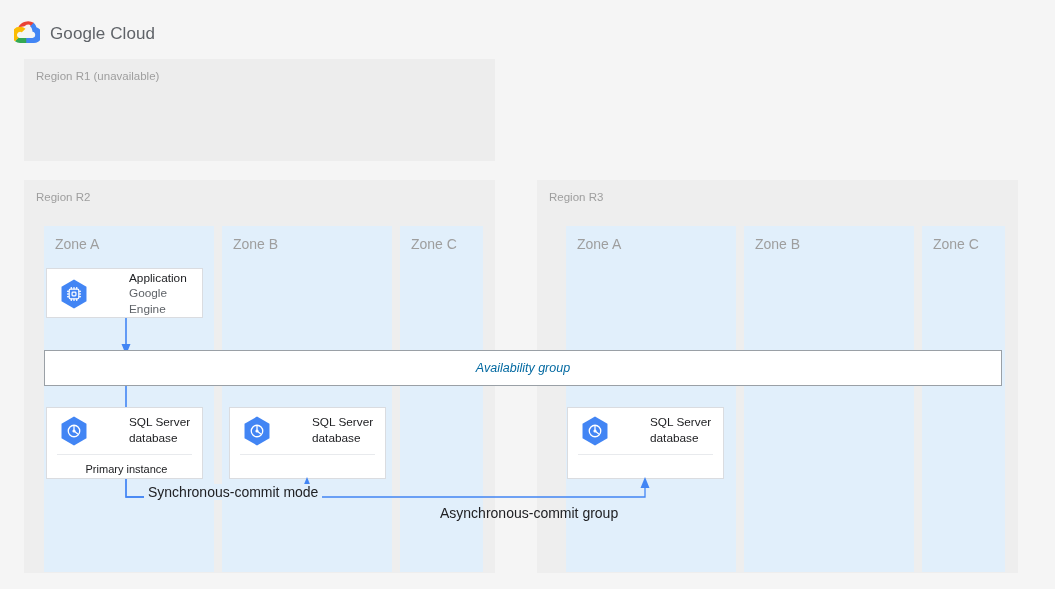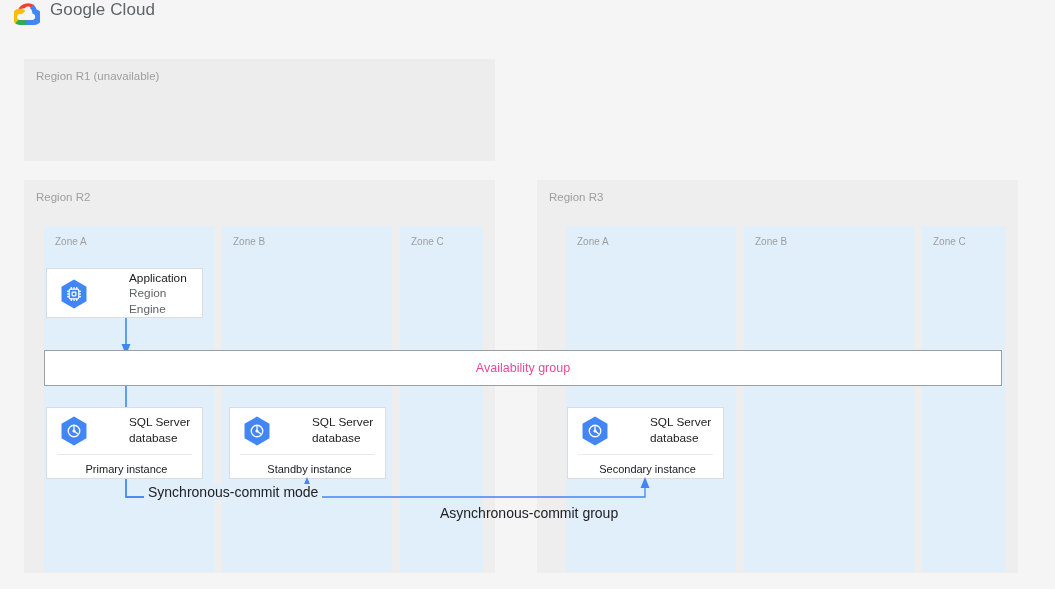--- a/index.html
+++ b/index.html
@@ -15,21 +15,21 @@
     overflow: hidden;
   }
 
   
   #header {
     position: absolute;
     left: 0; top: 0;
     width: 1055px; height: 44px;
     background: #f5f5f5;
     display: flex;
-    align-items: flex-start;
+    align-items: flex-end;
   }
   #logo-mark {
     margin-left: 14px;
     width: 26px; height: 26px;
     display: block;
   }
   #logo-text {
     margin-left: 10px;
     font-size: 17px;
     color: #5f6368;
@@ -58,21 +58,21 @@
   }
 
   
   .zone {
     position: absolute;
     background: #e1effb;
   }
   .zone-label {
     position: absolute;
     left: 11px; top: 10px;
-    font-size: 10px;
+    font-size: 14px;
     color: #9e9e9e;
   }
 
   
   .card {
     position: absolute;
     background: #ffffff;
     border: 1px solid #dadce0;
     box-sizing: border-box;
   }
@@ -115,21 +115,22 @@
   
   #availability-group {
     position: absolute;
     background: #ffffff;
     border: 1px solid #9aa0a6;
     box-sizing: border-box;
     display: flex;
     align-items: center;
     justify-content: center;
     font-size: 12.5px;
-    color: #ec4899;
+    color: #0369a1;
+    font-style: italic;
   }
 
   
   .conn {
     position: absolute;
     overflow: visible;
   }
   .conn-label {
     position: absolute;
     font-size: 14px;
@@ -212,21 +213,21 @@
           <line x1="11.2" y1="16.6" x2="14" y2="16.6"></line>
           <line x1="11.2" y1="20" x2="14" y2="20"></line>
           <line x1="11.2" y1="23.4" x2="14" y2="23.4"></line>
           <line x1="26" y1="16.6" x2="28.8" y2="16.6"></line>
           <line x1="26" y1="20" x2="28.8" y2="20"></line>
           <line x1="26" y1="23.4" x2="28.8" y2="23.4"></line>
         </g>
       </svg>
       <div class="card-text">
         <div class="card-title">Application</div>
-        <div class="card-sub">Region Engine</div>
+        <div class="card-sub">Google Engine</div>
       </div>
     </div>
   </div>
 
   <div id="availability-group" style="left:44px; top:306px; width:958px; height:36px;">
     <span>Availability group</span>
   </div>
 
   <div class="card" style="left:46px; top:363px; width:157px; height:72px;">
     <div class="card-top" style="height:46px;">
@@ -252,38 +253,36 @@
         <circle cx="20" cy="20" r="7.2" fill="none" stroke="#ffffff" stroke-width="1.6"></circle>
         <path d="M20 13.6 L20 20 L24.4 23.4" fill="none" stroke="#ffffff" stroke-width="1.6" stroke-linecap="round"></path>
         <circle cx="20" cy="20" r="2" fill="#ffffff"></circle>
       </svg>
       <div class="card-text">
         <div class="card-title">SQL Server</div>
         <div class="card-title">database</div>
       </div>
     </div>
     <div class="card-divider"></div>
-    <div class="card-role">Standby instance</div>
   </div>
 
   <div class="card" style="left:567px; top:363px; width:157px; height:72px;">
     <div class="card-top" style="height:46px;">
       <svg class="card-icon" viewBox="0 0 40 40">
         <polygon points="20,2 35.6,11 35.6,29 20,38 4.4,29 4.4,11" fill="#4285F4"></polygon>
         <circle cx="20" cy="20" r="7.2" fill="none" stroke="#ffffff" stroke-width="1.6"></circle>
         <path d="M20 13.6 L20 20 L24.4 23.4" fill="none" stroke="#ffffff" stroke-width="1.6" stroke-linecap="round"></path>
         <circle cx="20" cy="20" r="2" fill="#ffffff"></circle>
       </svg>
       <div class="card-text">
         <div class="card-title">SQL Server</div>
         <div class="card-title">database</div>
       </div>
     </div>
     <div class="card-divider"></div>
-    <div class="card-role">Secondary instance</div>
   </div>
 
   <svg class="conn" style="left:110px; top:430px; width:560px; height:40px;" viewBox="0 0 560 40">
     <path d="M16 5 L16 23 L535 23 L535 12" fill="none" stroke="#4285F4" stroke-width="1.3"></path>
     <polygon points="535,3 530.5,14 539.5,14" fill="#4285F4"></polygon>
   </svg>
 
   <svg class="conn" style="left:110px; top:430px; width:220px; height:40px;" viewBox="0 0 220 40">
     <path d="M16 5 L16 23 L197 23 L197 12" fill="none" stroke="#4285F4" stroke-width="1.3"></path>
     <polygon points="197,3 192.5,14 201.5,14" fill="#4285F4"></polygon>

